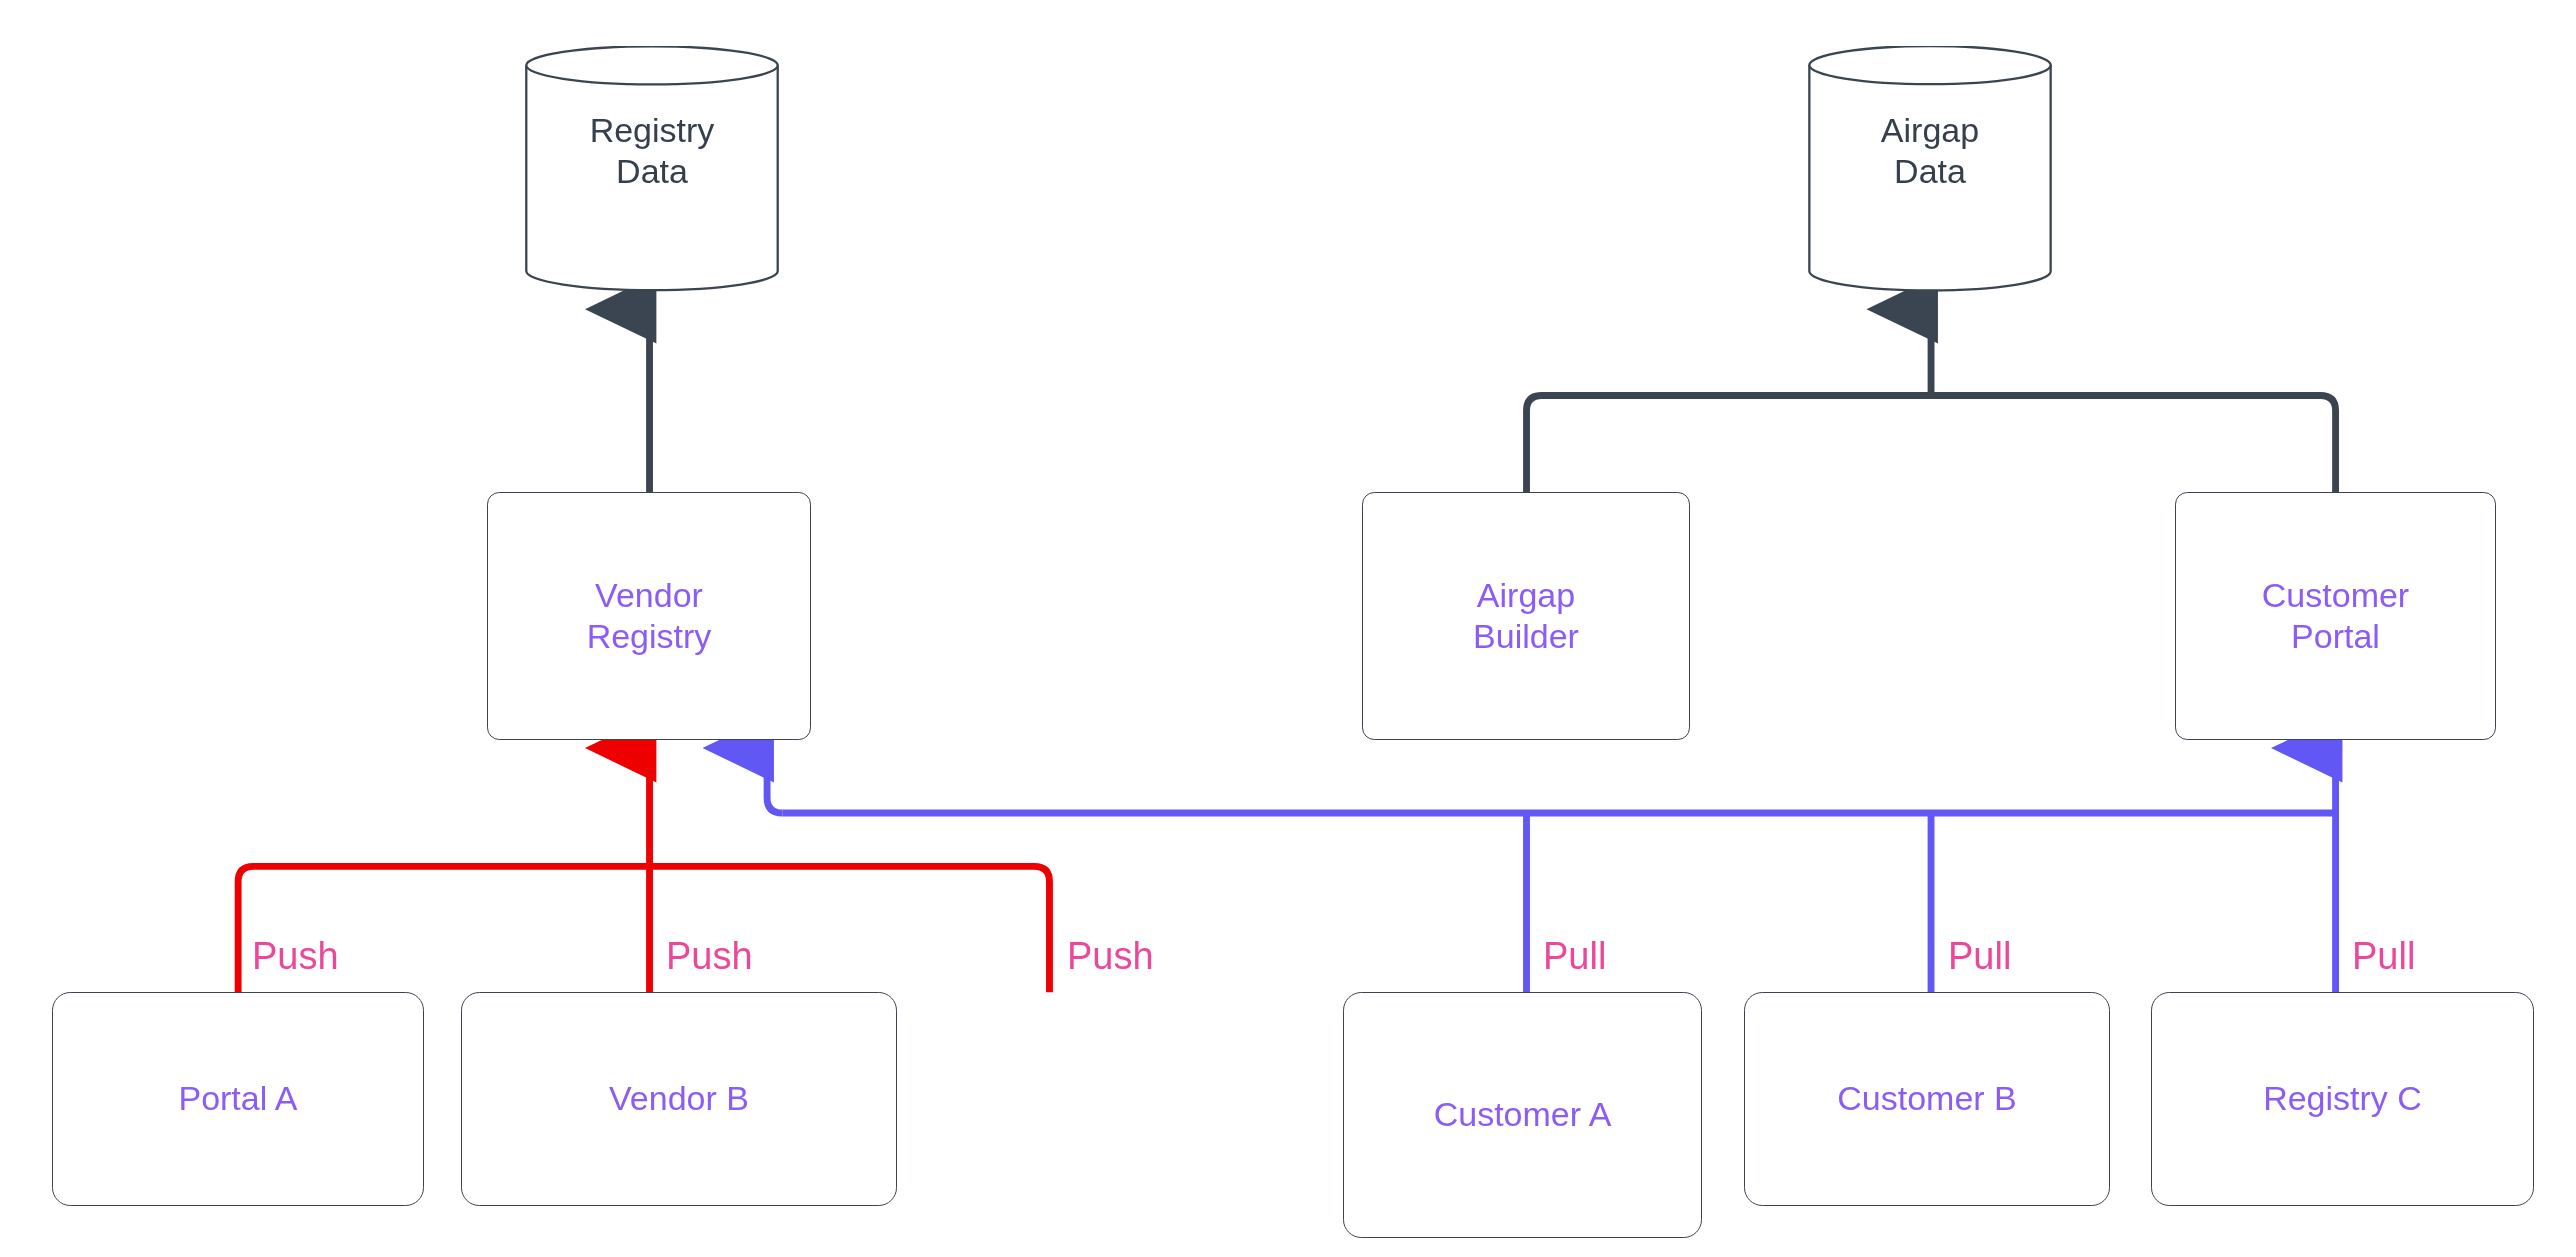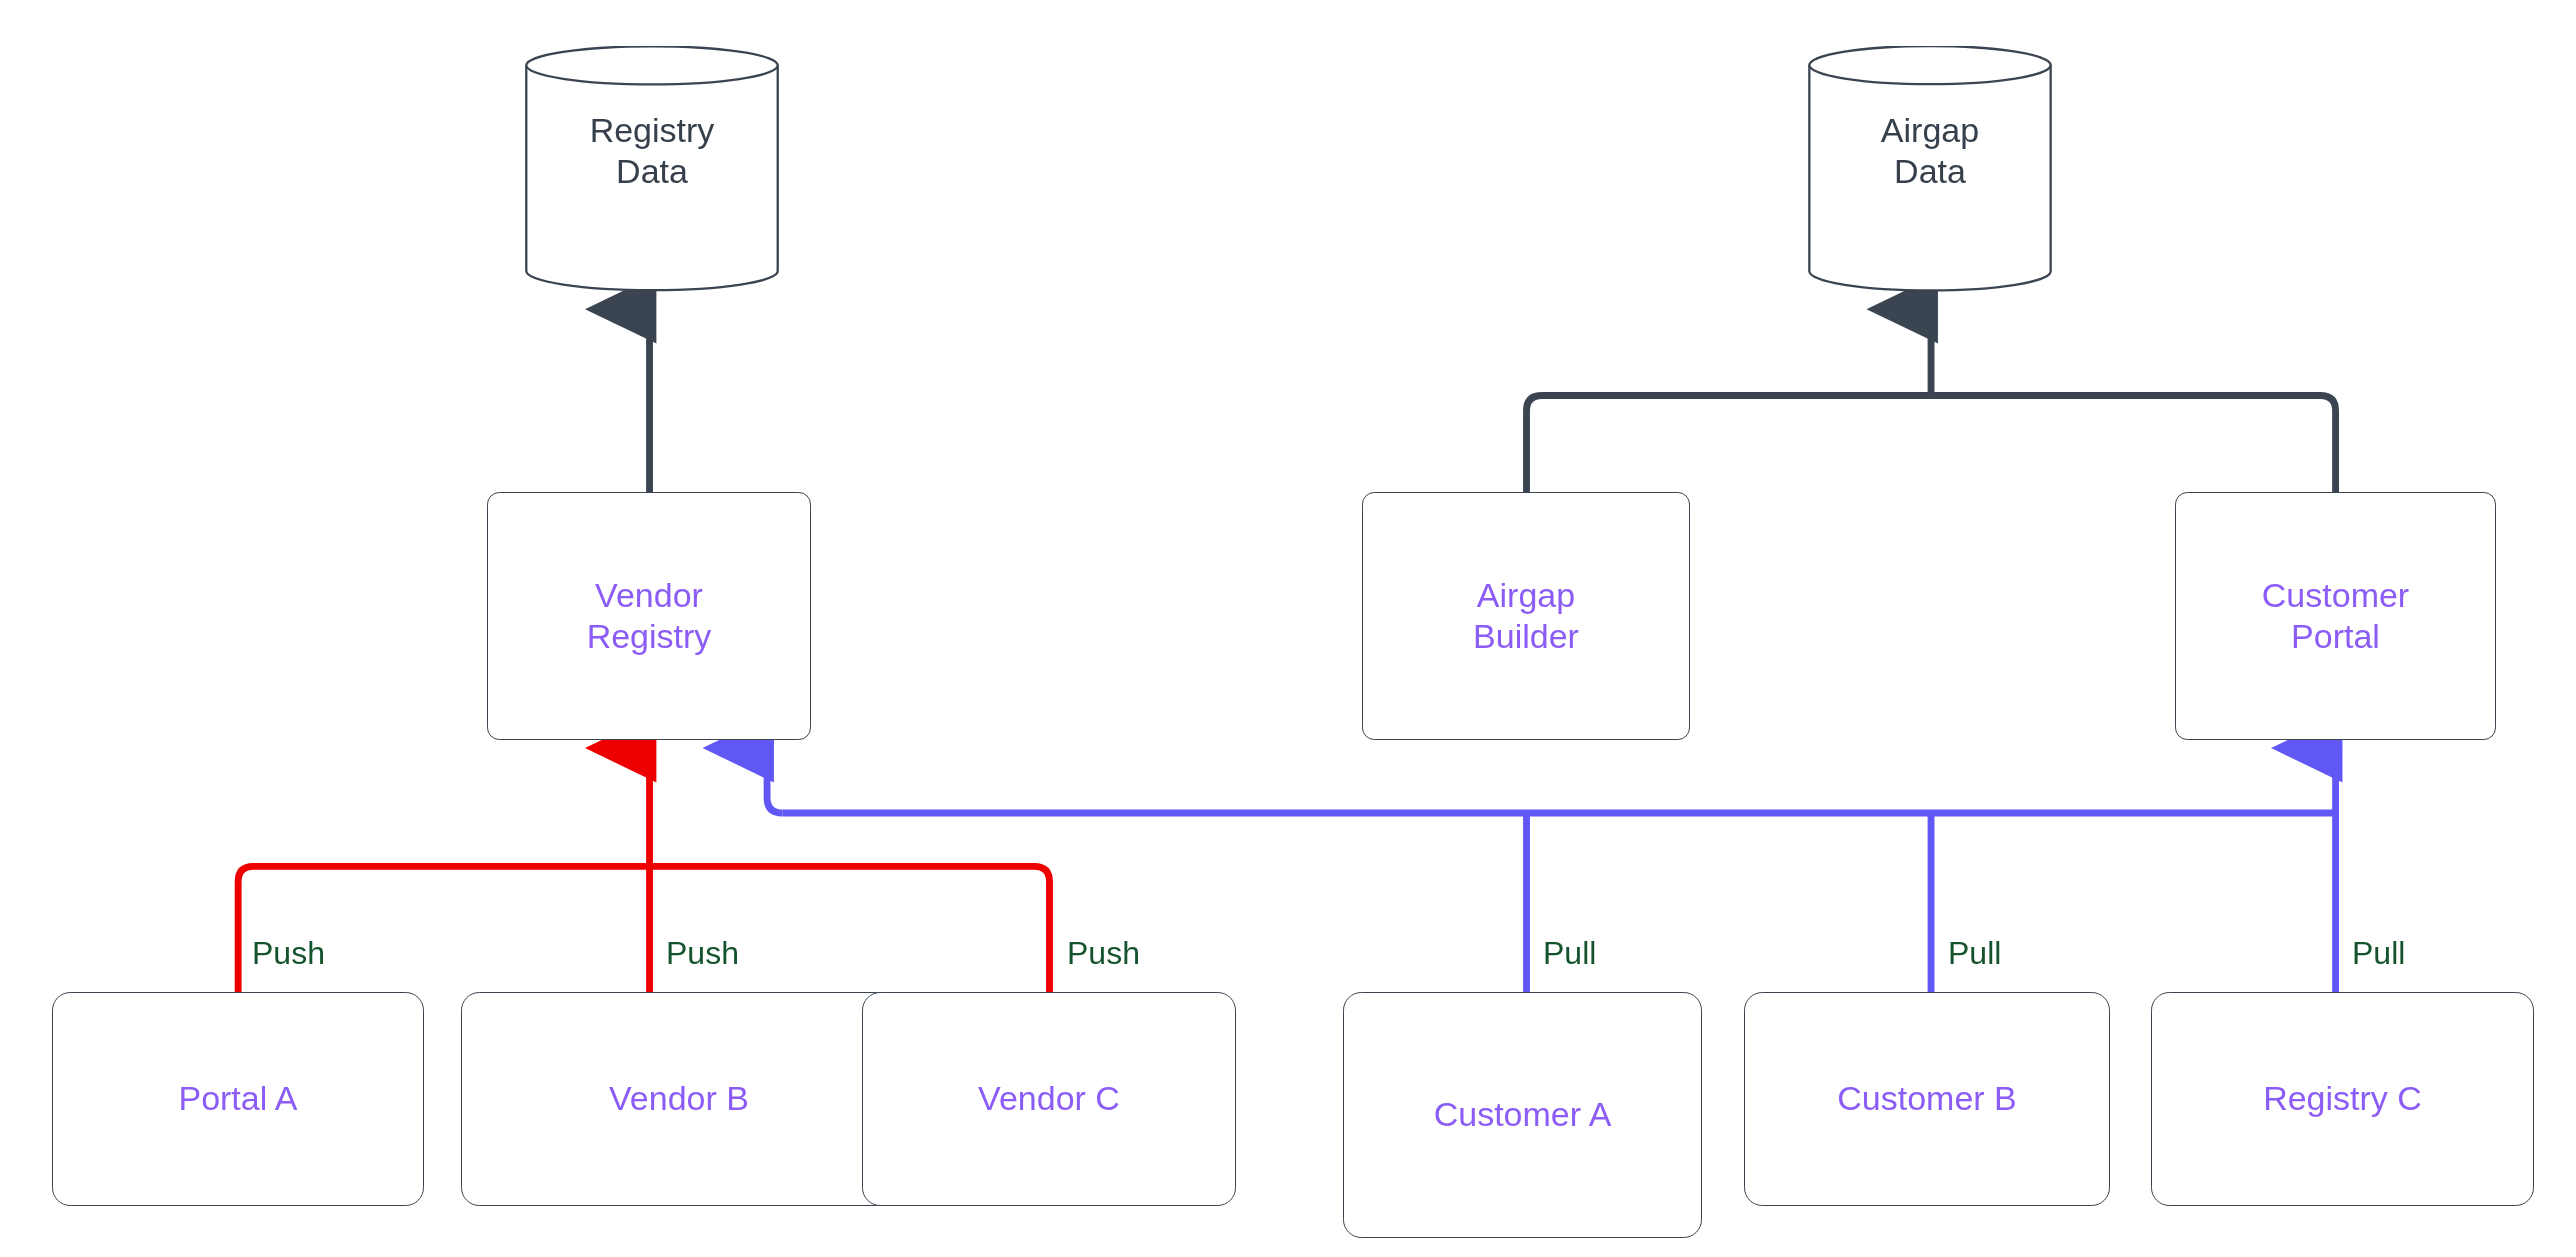--- a/index.html
+++ b/index.html
@@ -7,21 +7,21 @@
   #stage{position:relative;width:2576px;height:1258px;background:#ffffff;overflow:hidden;}
   #wires{position:absolute;left:0;top:0;width:2576px;height:1258px;}
   .node{position:absolute;box-sizing:border-box;display:flex;align-items:center;
         justify-content:center;text-align:center;color:#36404C;background:#ffffff;}
   .box{border:1.9px solid #3B4451;border-radius:12.2px;}
   .box.bottom{border-radius:18.3px;}
   .nlabel{line-height:1.22;white-space:pre-line;font-size:34px;color:#8b5cf6;}
   .cyl{position:absolute;}
   .cyltext{position:absolute;left:0;right:0;text-align:center;color:#36404C;
            font-size:34px;line-height:1.22;white-space:pre-line;}
-  .edgelabel{position:absolute;font-size:32px;color:#14532d;white-space:nowrap;}
+  .edgelabel{position:absolute;font-size:38px;color:#ec4899;white-space:nowrap;}
 </style>
 </head>
 <body>
 
 <div id="stage">
 
   <svg id="wires" viewBox="0 0 3375 1648">
     <defs>
       <marker id="ah-dark" markerWidth="11" markerHeight="11" refX="5.2" refY="9.4" orient="auto" markerUnits="strokeWidth">
         <path d="M5.2,0 L10.2,10.4 L0.2,10.4 Z" fill="#3B4451"></path>
@@ -84,23 +84,20 @@
     <span class="nlabel">Customer
 Portal</span>
   </div>
 
   <div class="node box bottom" style="left:52px;top:992px;width:372px;height:214px;">
     <span class="nlabel">Portal A</span>
   </div>
   <div class="node box bottom" style="left:461px;top:992px;width:436px;height:214px;">
     <span class="nlabel">Vendor B</span>
   </div>
-  <div class="node box bottom" style="left:862px;top:992px;width:374px;height:214px;">
-    <span class="nlabel">Vendor C</span>
-  </div>
   <div class="node box bottom" style="left:1343px;top:992px;width:359px;height:246px;">
     <span class="nlabel">Customer A</span>
   </div>
   <div class="node box bottom" style="left:1744px;top:992px;width:366px;height:214px;">
     <span class="nlabel">Customer B</span>
   </div>
   <div class="node box bottom" style="left:2151px;top:992px;width:383px;height:214px;">
     <span class="nlabel">Registry C</span>
   </div>
 

